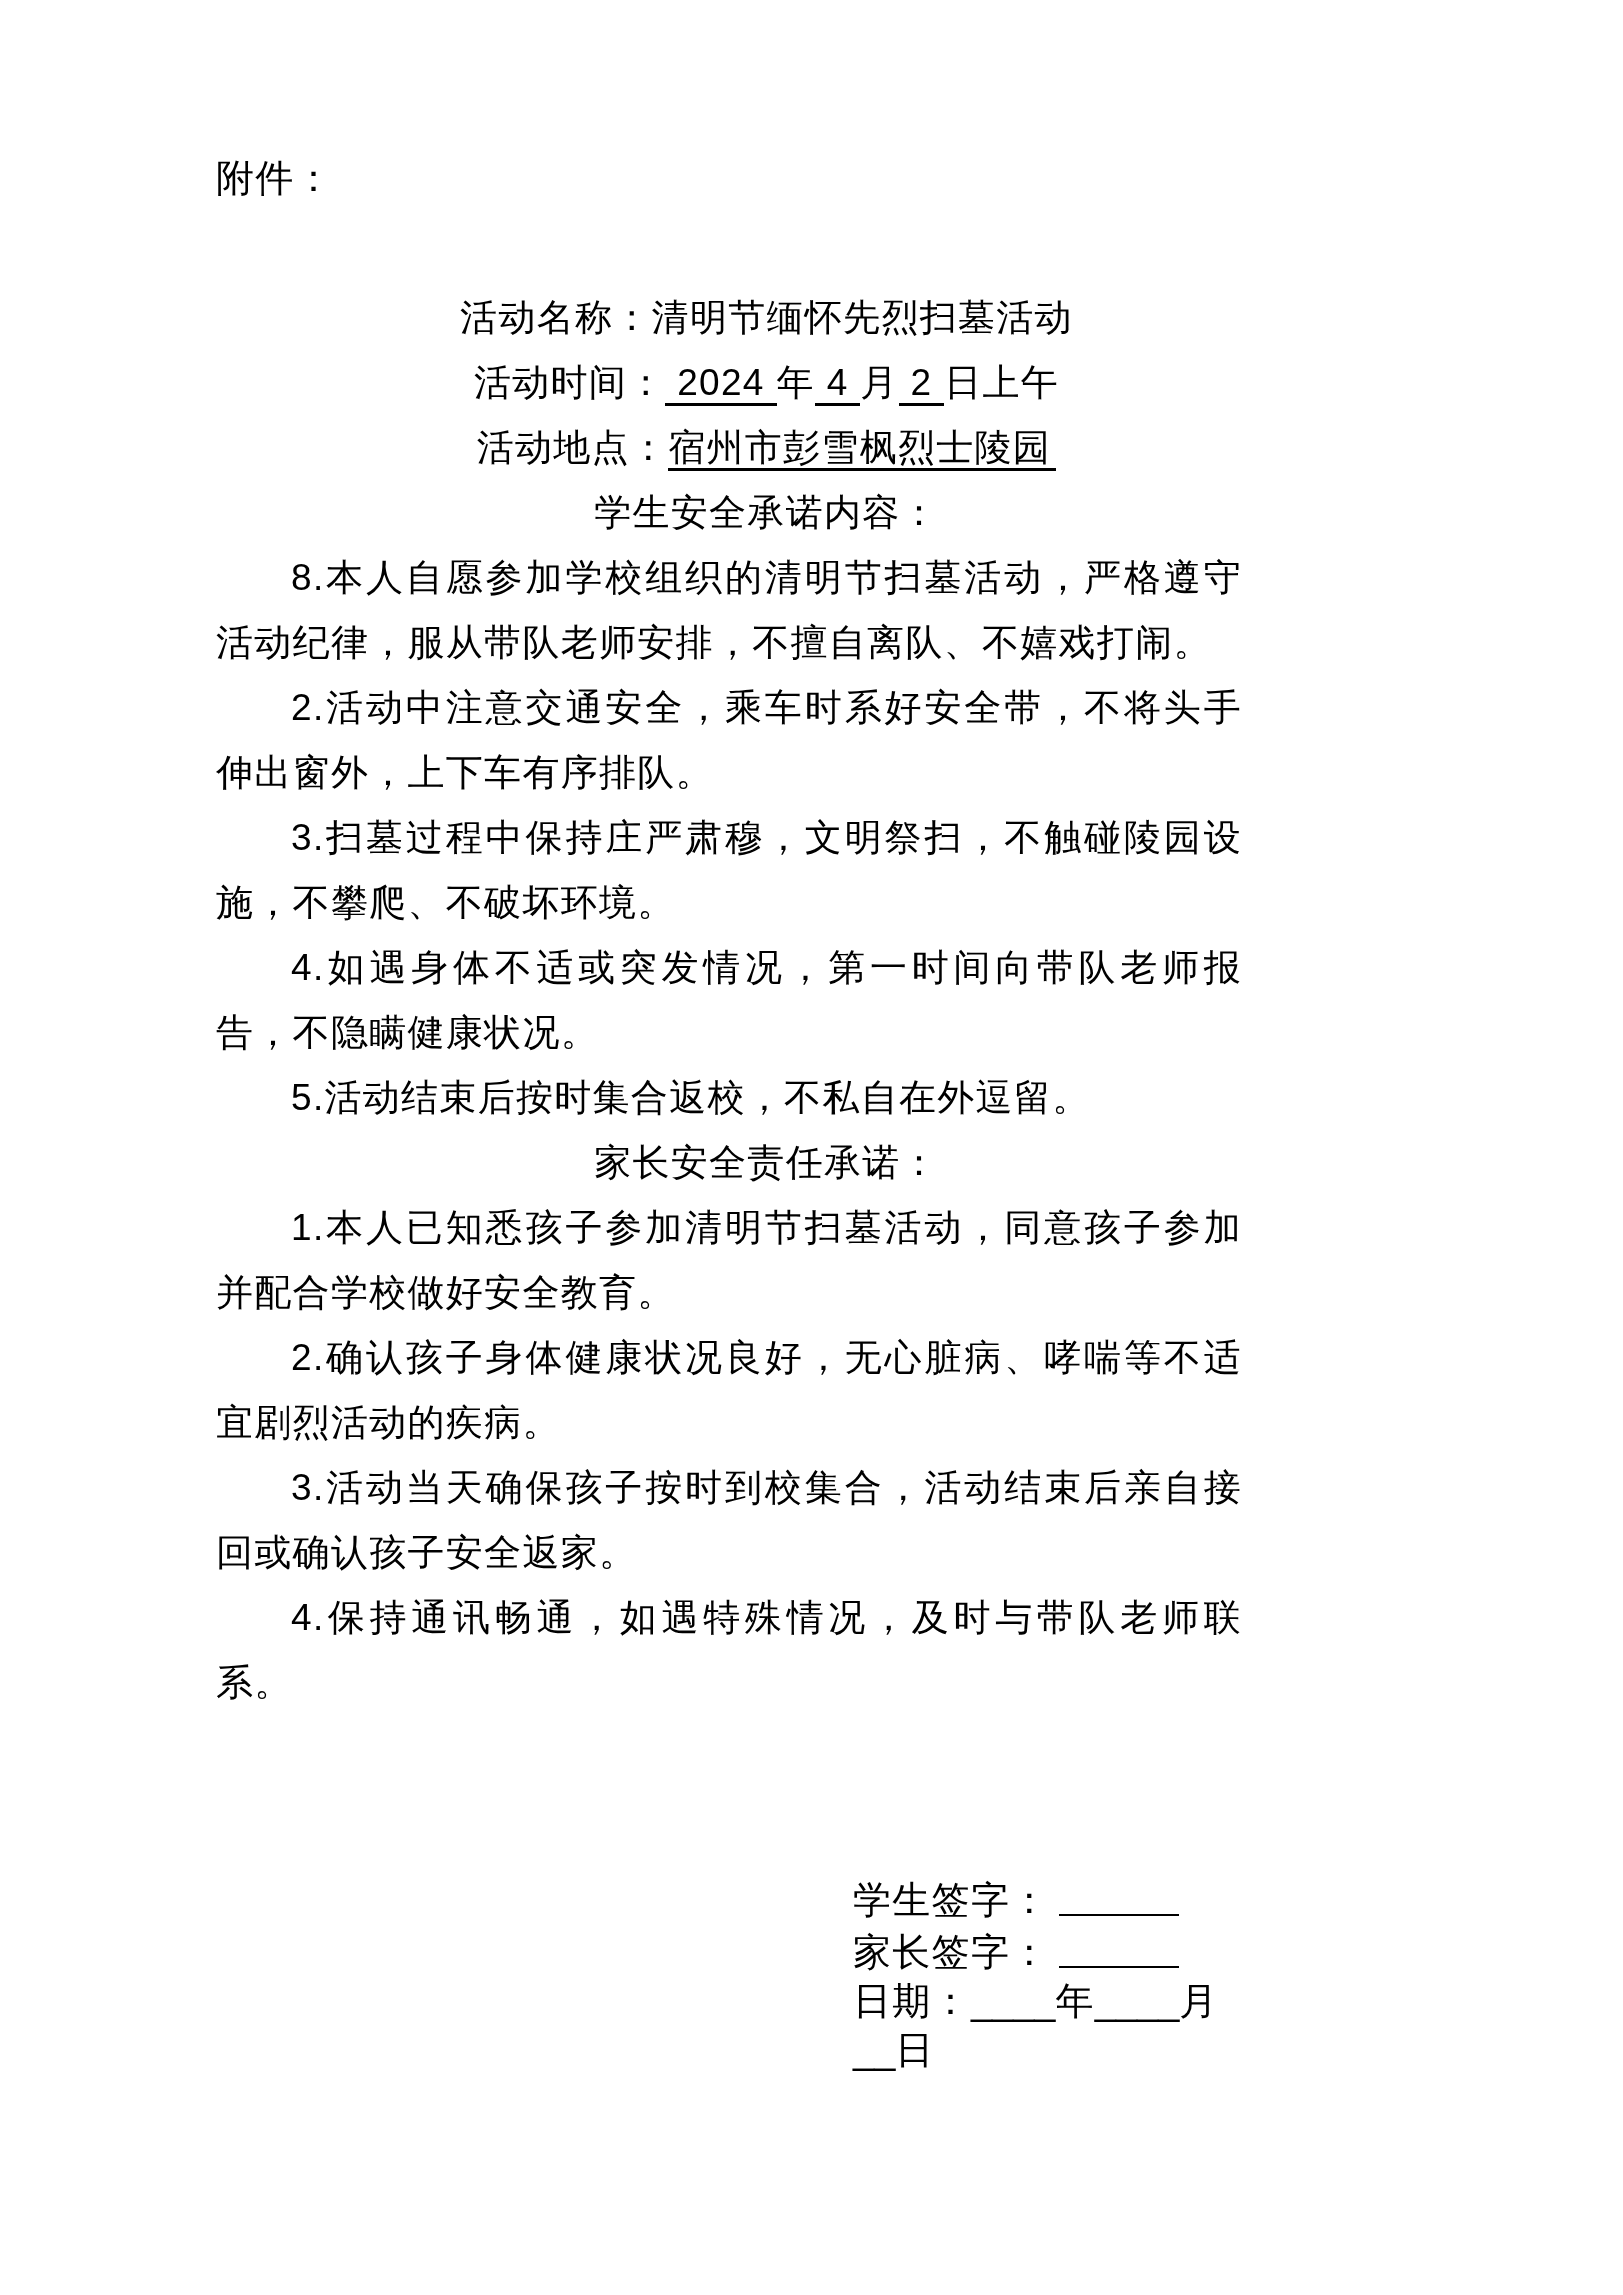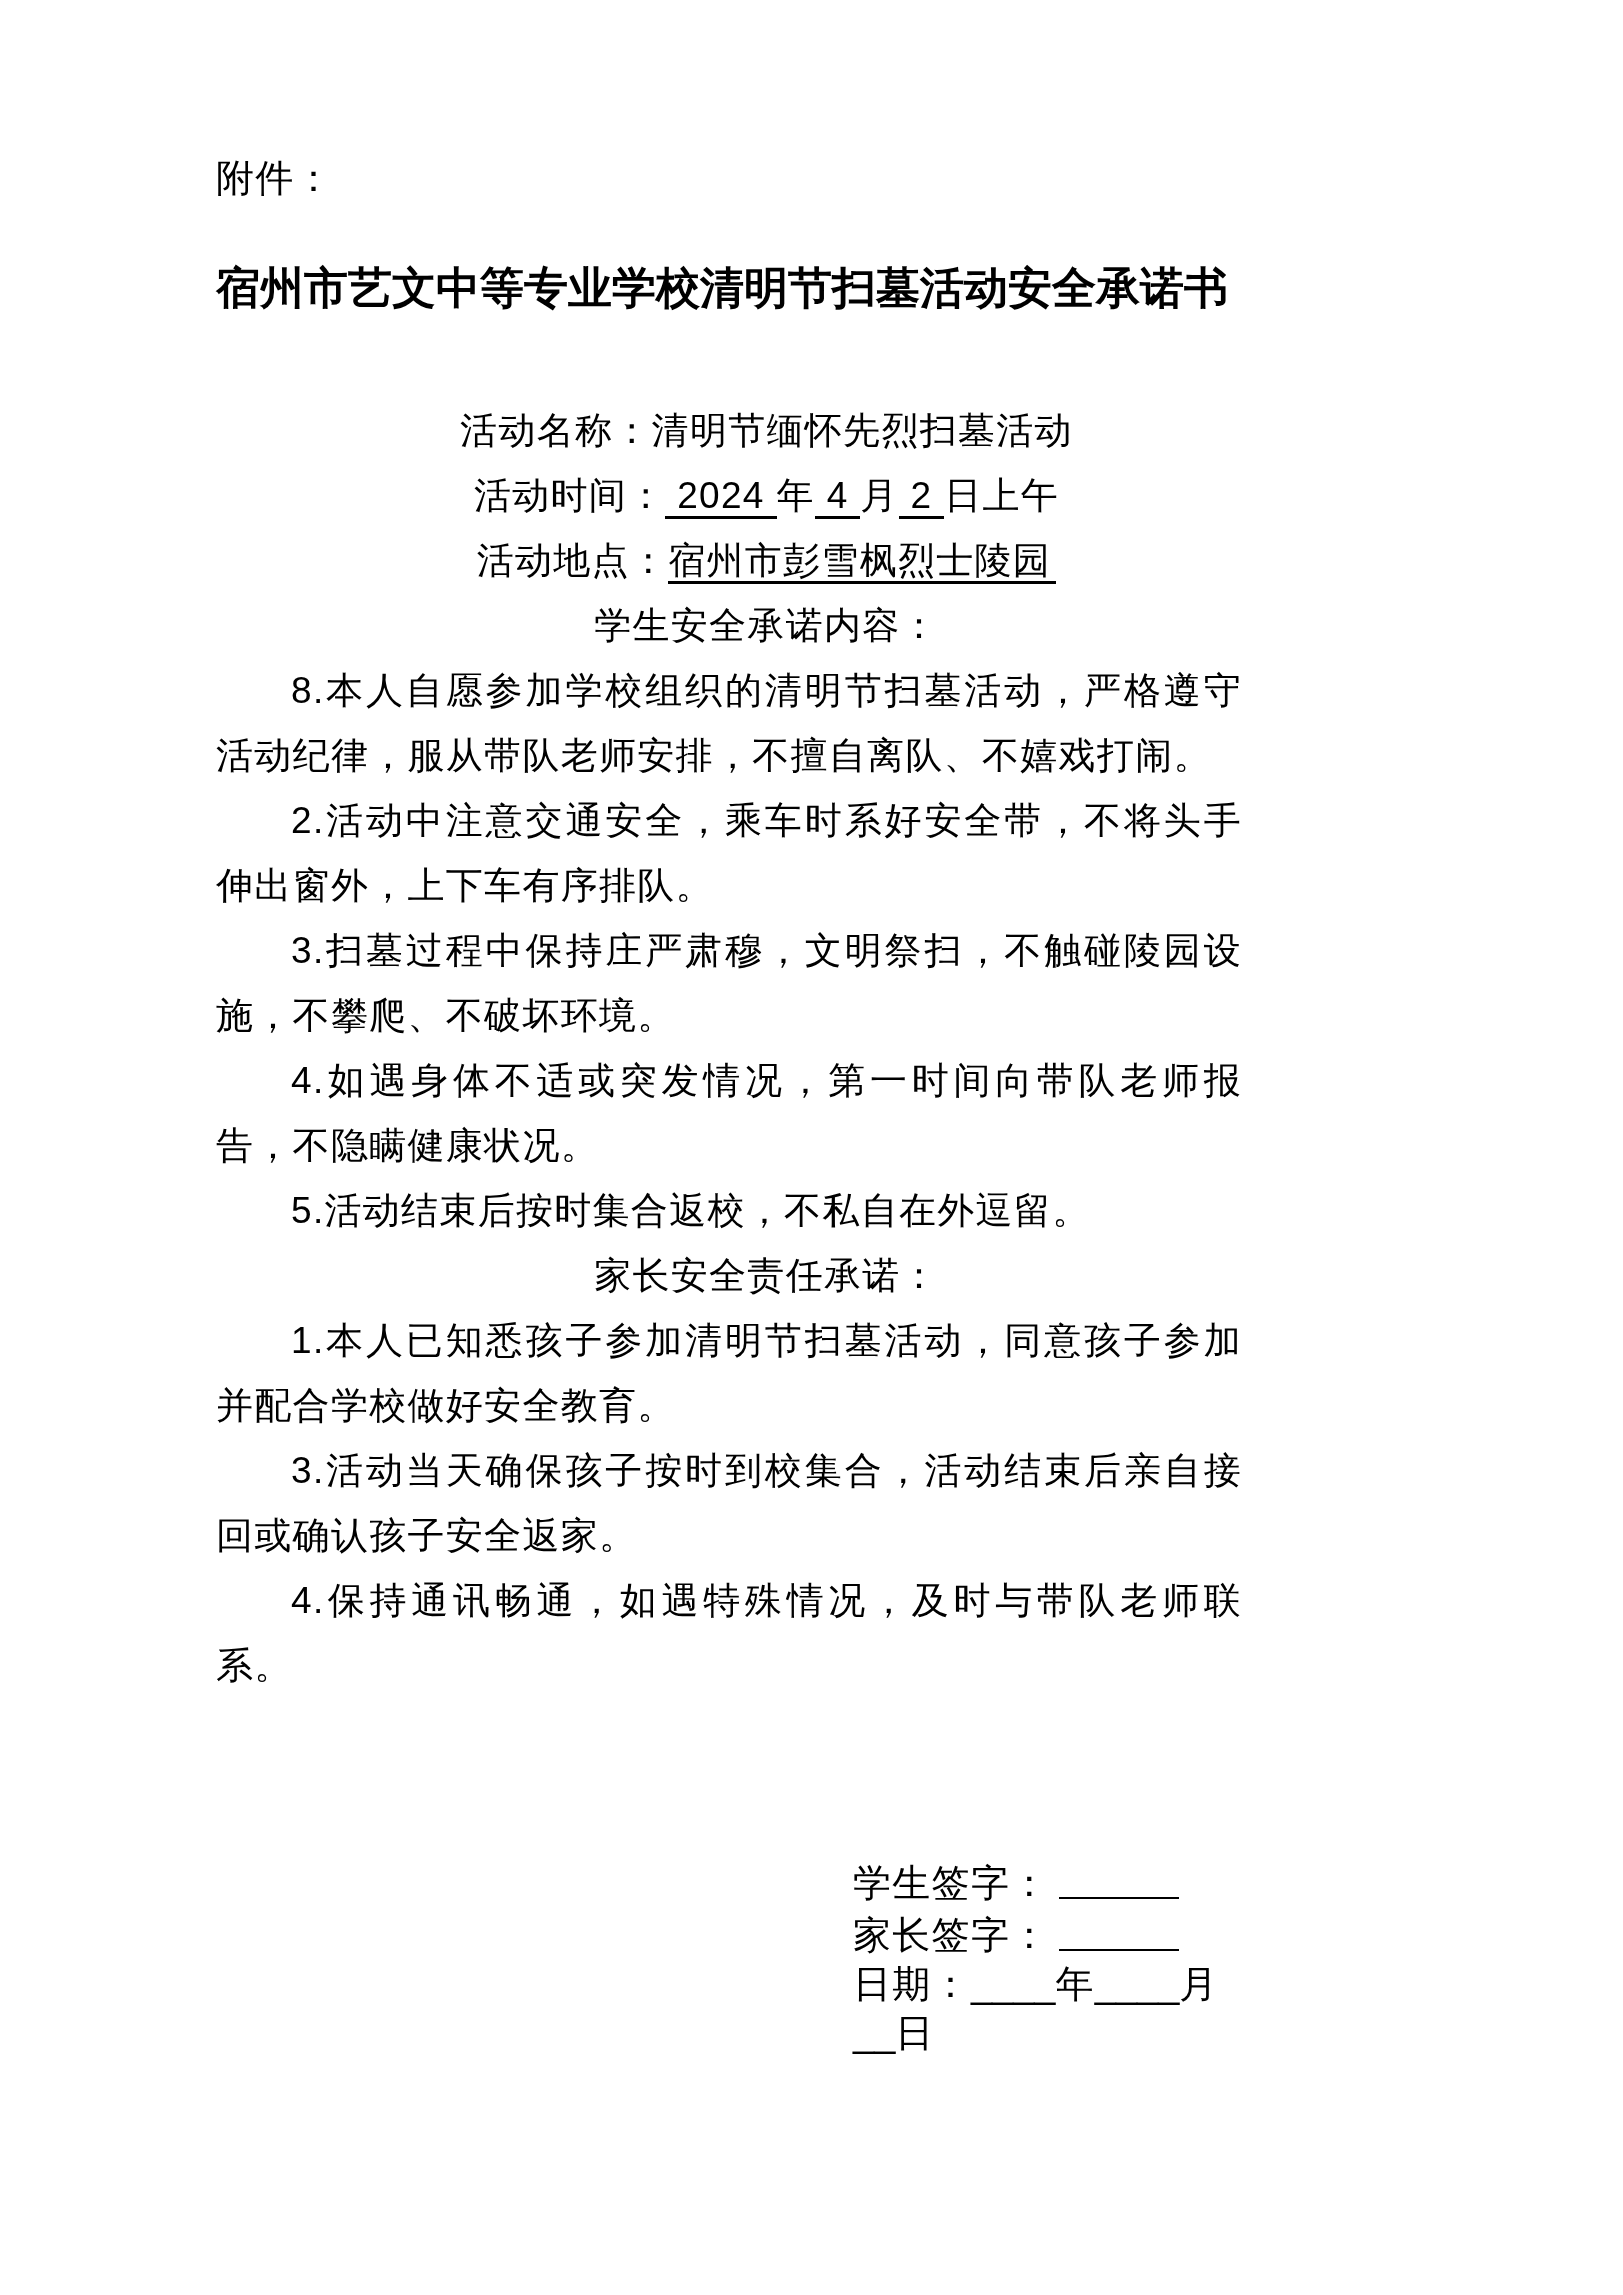--- a/index.html
+++ b/index.html
@@ -82,41 +82,41 @@
     letter-spacing: 0;
   }
 </style>
 </head>
 <body>
 
 <div class="page">
 
   <div class="attachment">附件：</div>
 
-  <h1 class="title">宿州市艺文中等专业学校清明节扫墓活动安全承诺书</h1>
 
   <div class="body">
 
     <p><span>活动名称：</span><span>清明节缅怀先烈扫墓活动</span></p>
 
     <p><span>活动时间：</span><span class="u num">2024</span><span>年</span><span class="u num">4</span><span>月</span><span class="u num">2</span><span>日上午</span></p>
 
     <p><span>活动地点：</span><span class="u place">宿州市彭雪枫烈士陵园</span></p>
 
     <p>学生安全承诺内容：</p>
 
     <p class="para">8.本人自愿参加学校组织的清明节扫墓活动，严格遵守活动纪律，服从带队老师安排，不擅自离队、不嬉戏打闹。</p>
     <p class="para">2.活动中注意交通安全，乘车时系好安全带，不将头手伸出窗外，上下车有序排队。</p>
     <p class="para">3.扫墓过程中保持庄严肃穆，文明祭扫，不触碰陵园设施，不攀爬、不破坏环境。</p>
     <p class="para">4.如遇身体不适或突发情况，第一时间向带队老师报告，不隐瞒健康状况。</p>
     <p class="para">5.活动结束后按时集合返校，不私自在外逗留。</p>
 
     <p>家长安全责任承诺：</p>
 
     <p class="para">1.本人已知悉孩子参加清明节扫墓活动，同意孩子参加并配合学校做好安全教育。</p>
+    <p class="para">2.确认孩子身体健康状况良好，无心脏病、哮喘等不适宜剧烈活动的疾病。</p>
     <p class="para">3.活动当天确保孩子按时到校集合，活动结束后亲自接回或确认孩子安全返家。</p>
     <p class="para">4.保持通讯畅通，如遇特殊情况，及时与带队老师联系。</p>
 
   </div>
 
   <div class="signature">
 
     <p><span>学生签字：</span><span class="sig-blank"></span></p>
 
     <p><span>家长签字：</span><span class="sig-blank"></span></p>

